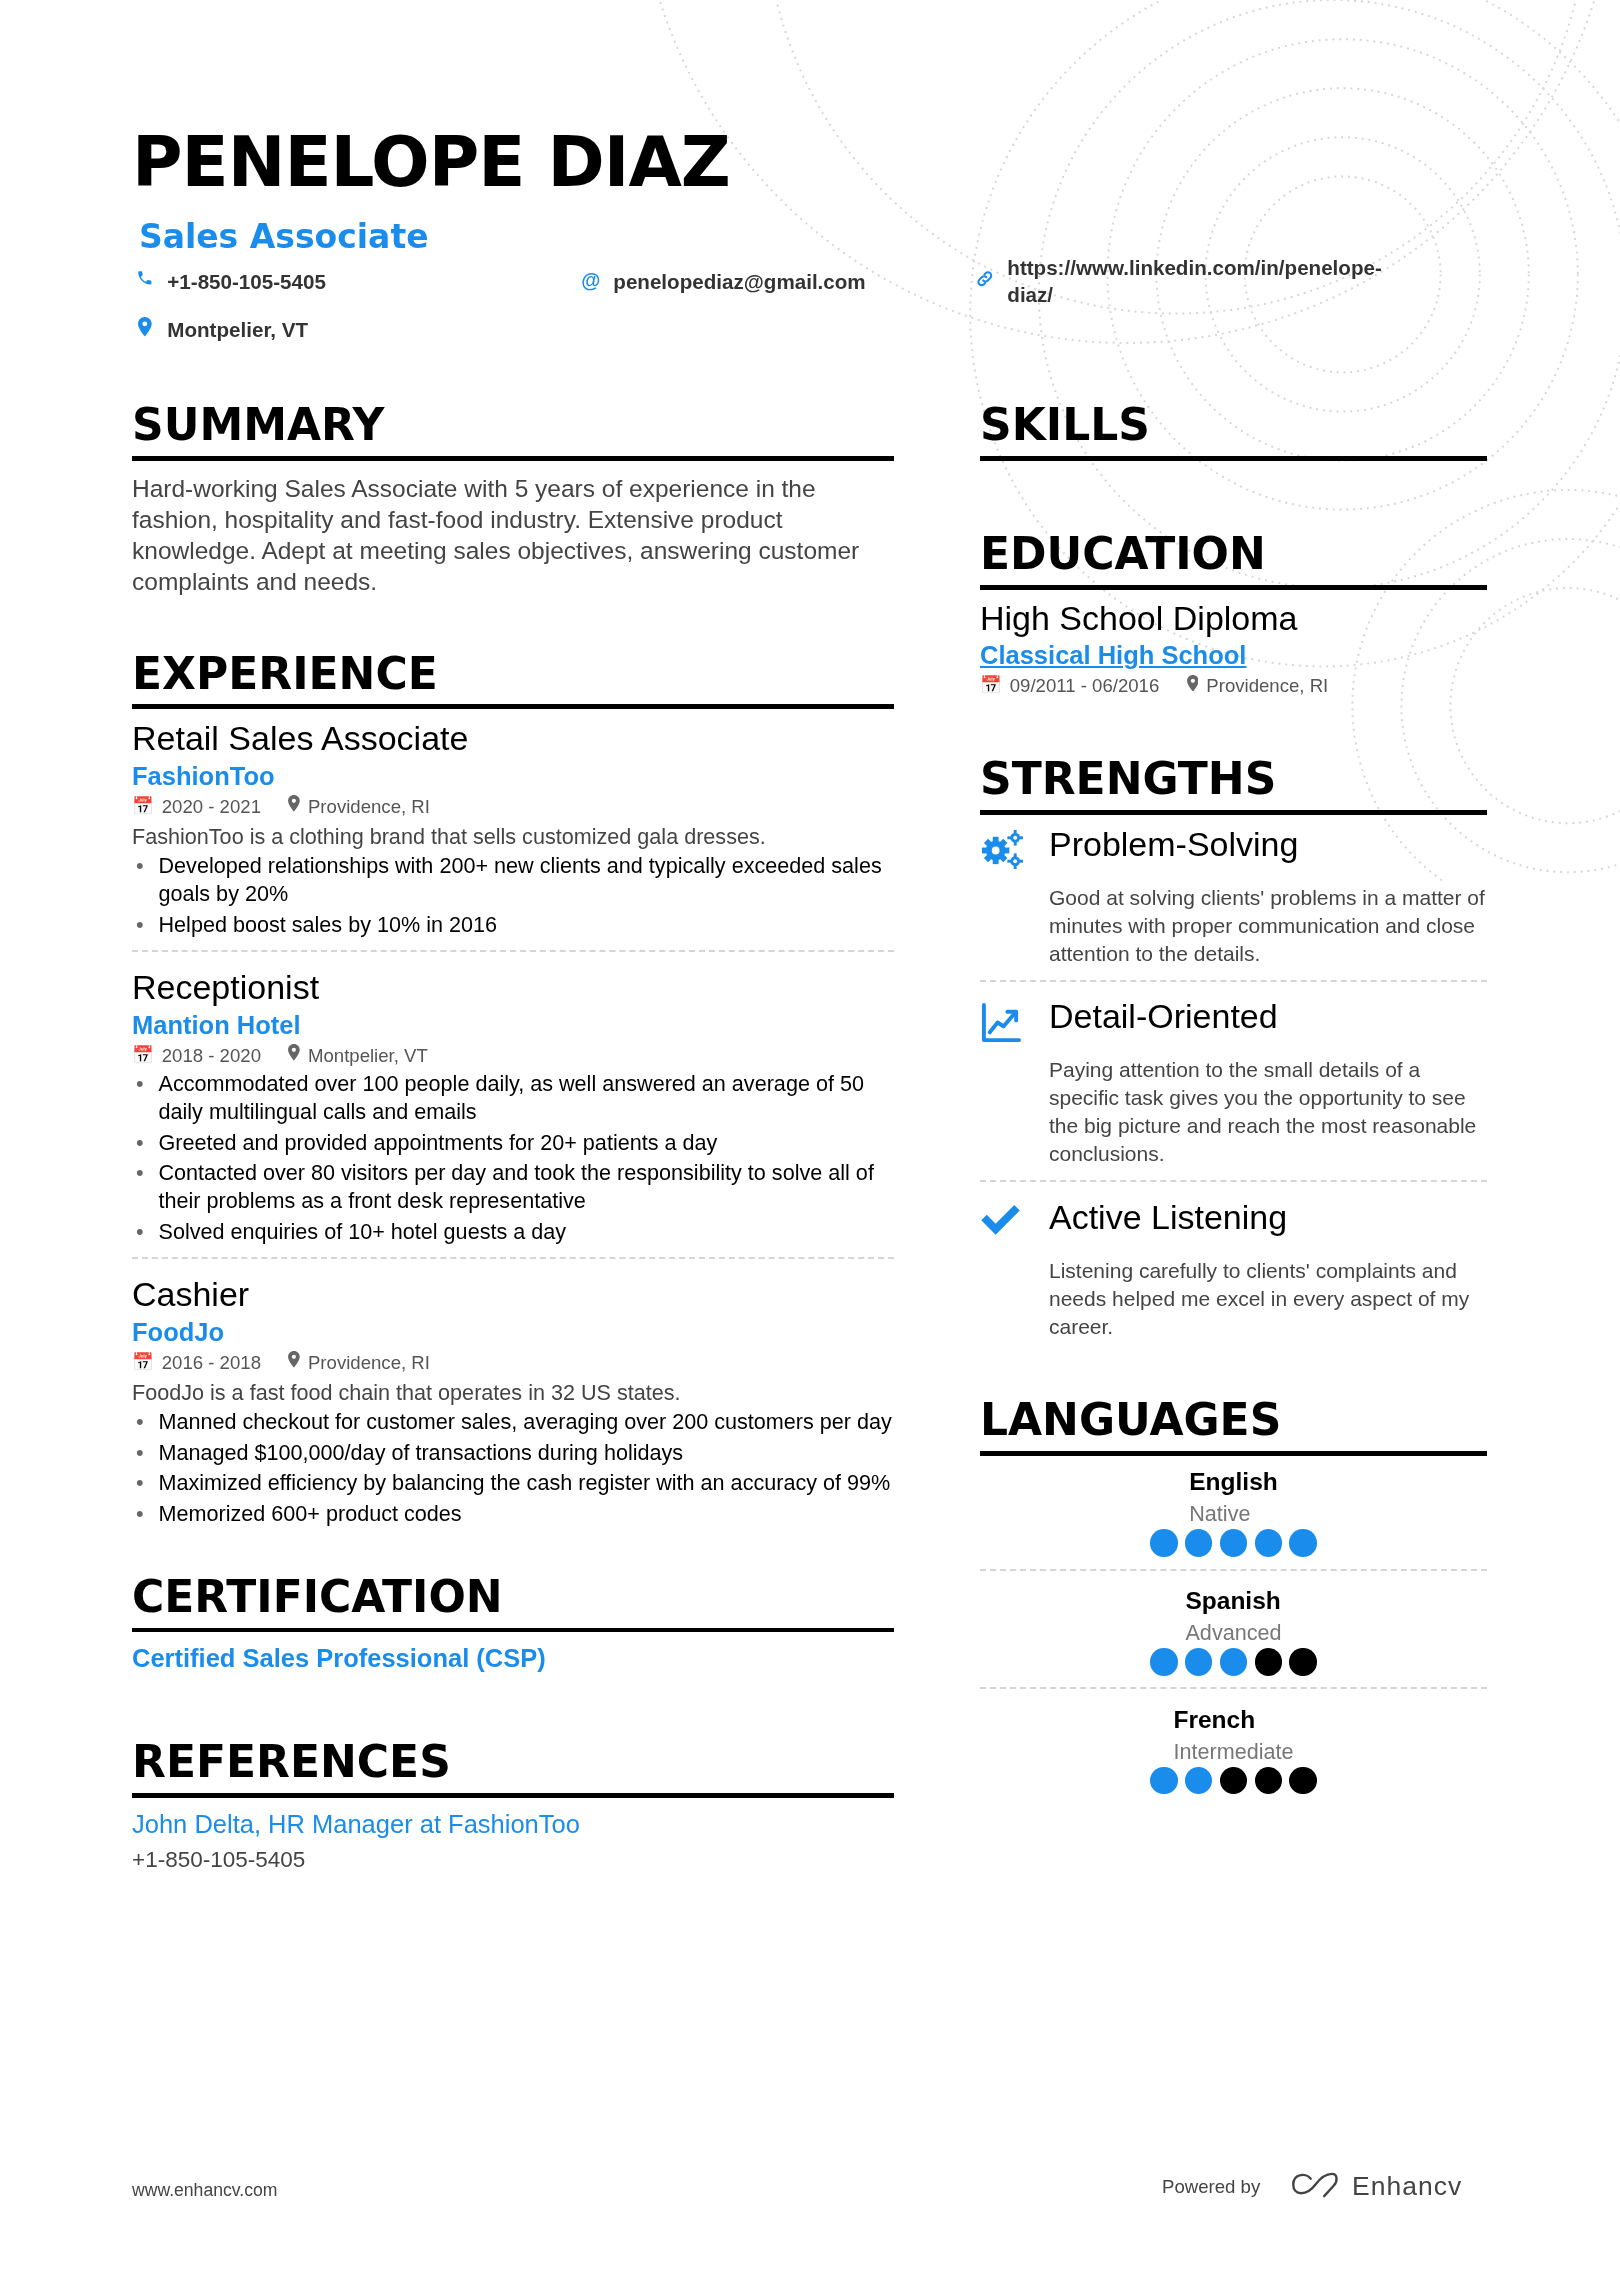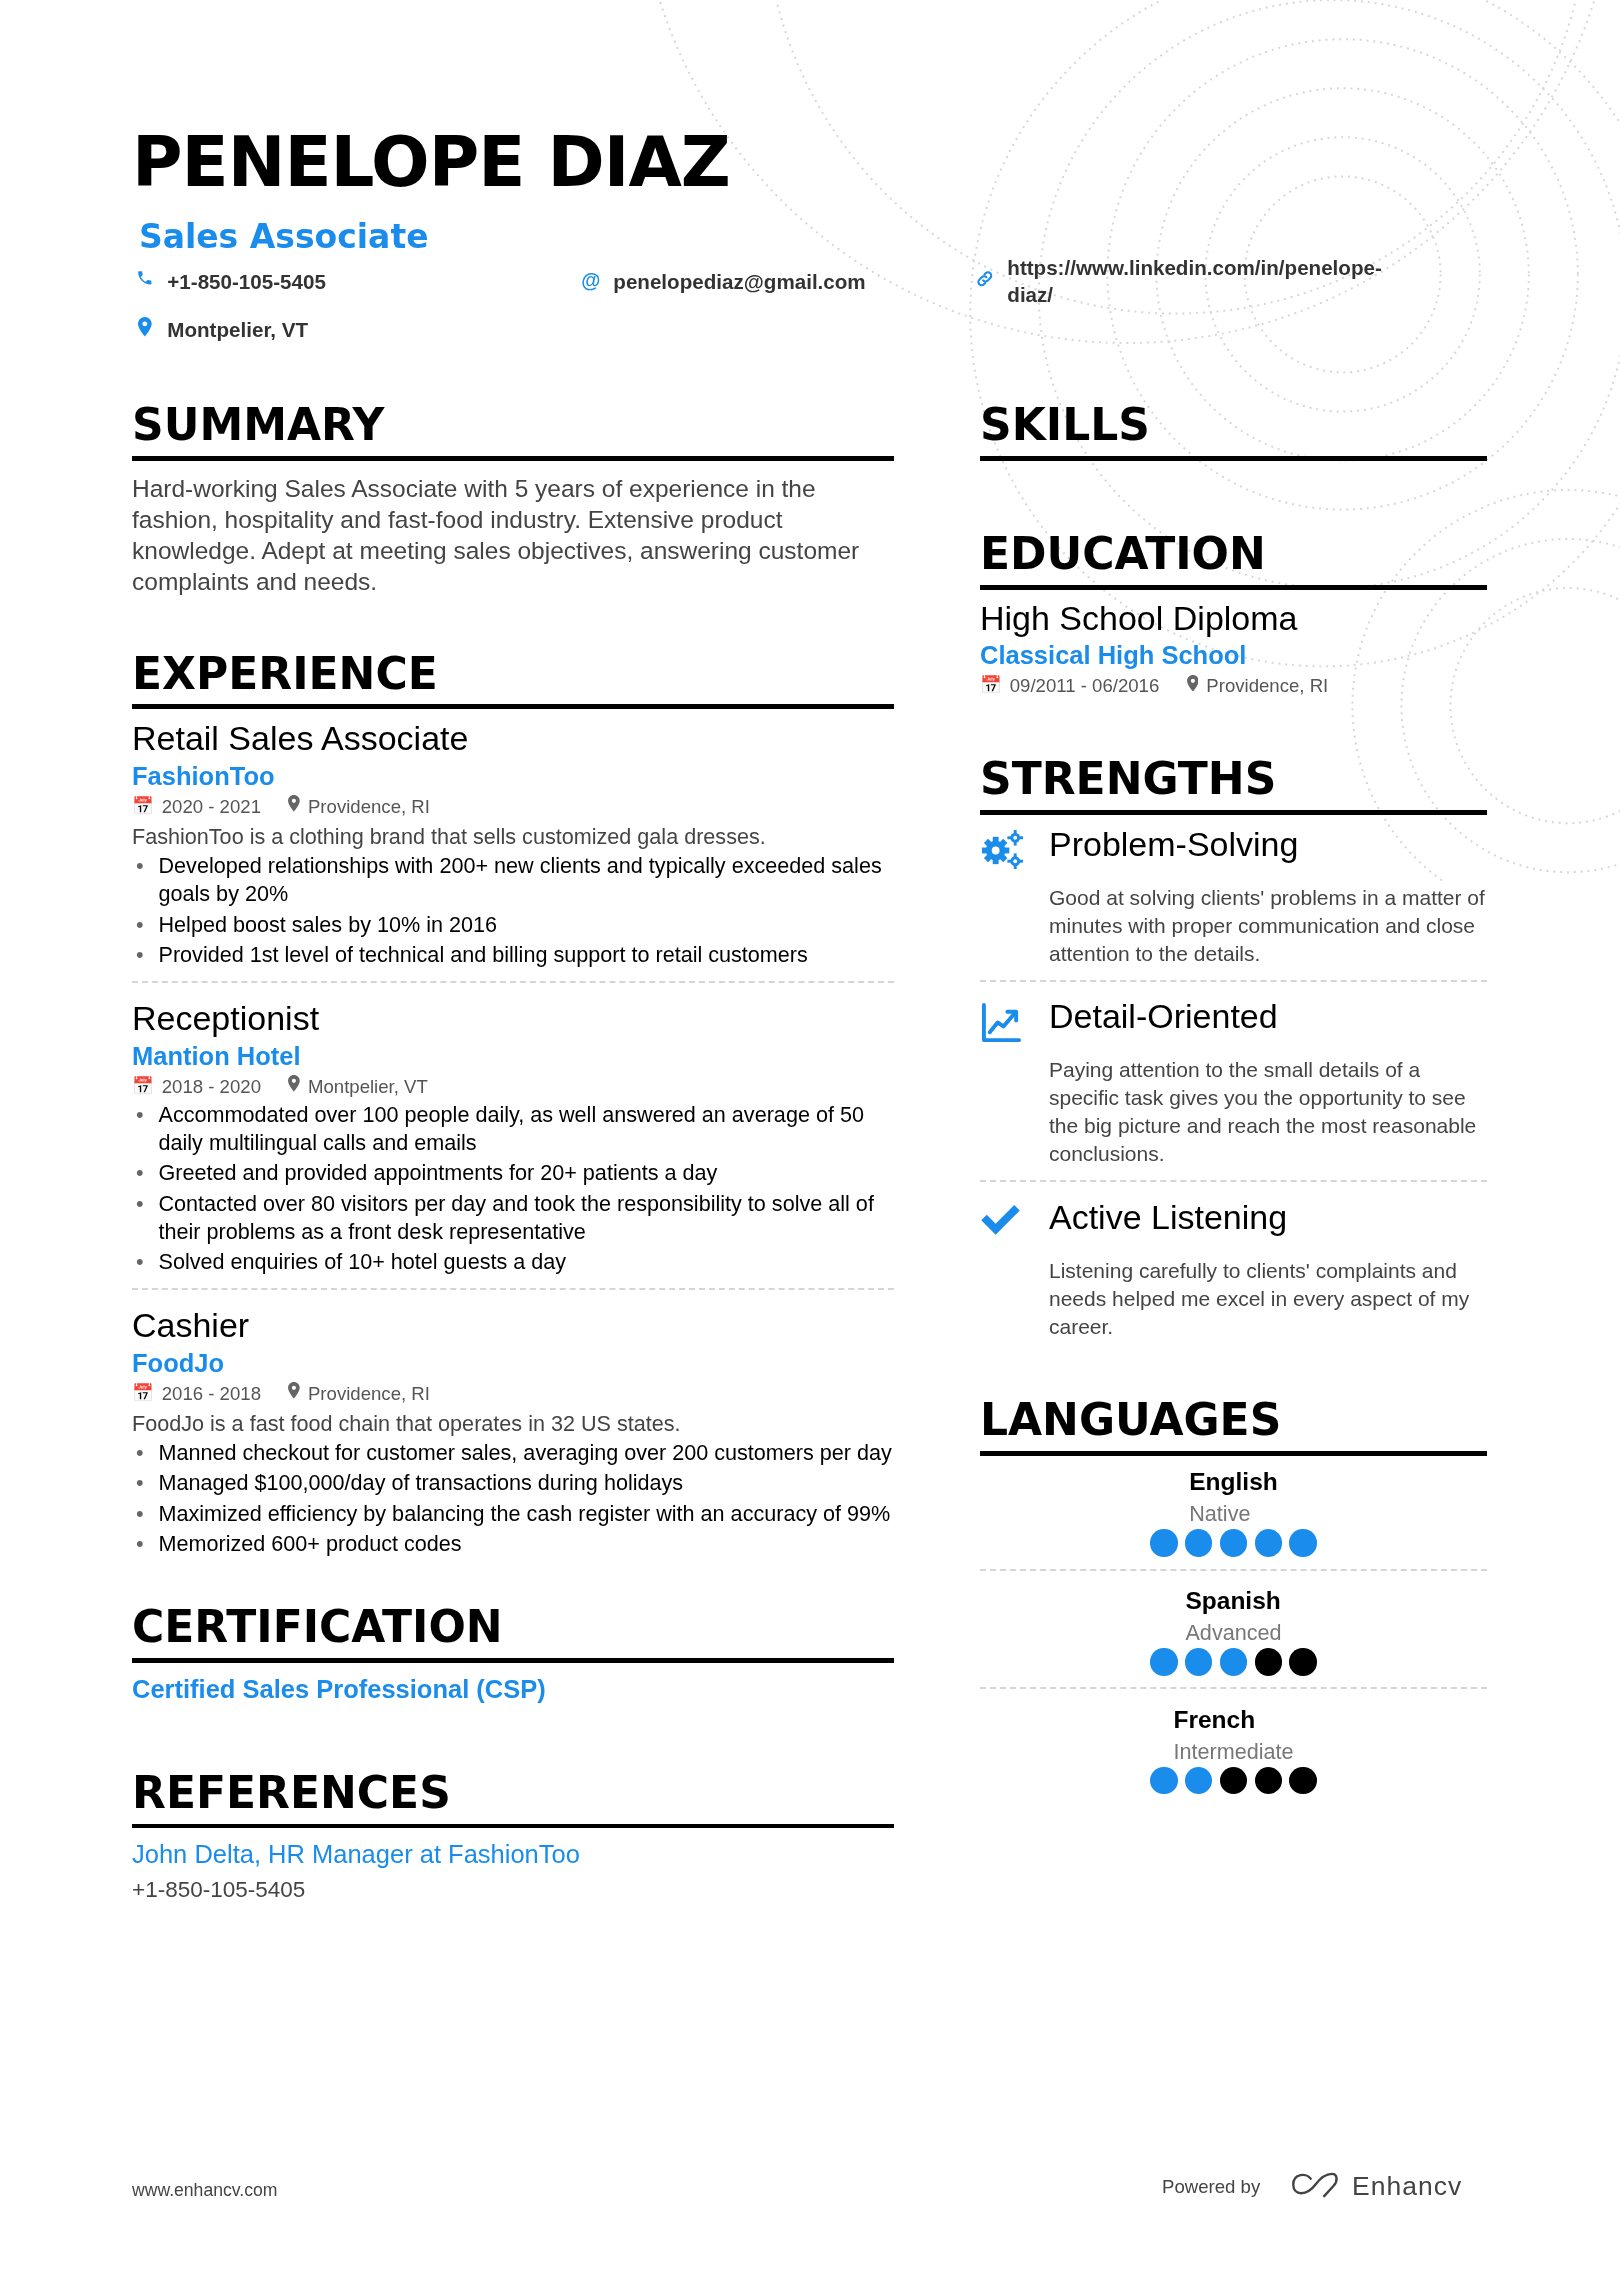--- a/index.html
+++ b/index.html
@@ -37,21 +37,21 @@
   .dash-sep { border-top: 2px dashed #d5d5d5; margin: 11.8px 0 13.7px 0; }
 
   .cert-text { font-size: 25.5px; font-weight: 700; color: #1a8cec; line-height: 33px; }
   .ref-name { font-size: 25.5px; font-weight: 400; color: #1a8cec; line-height: 33px; }
   .ref-phone { font-size: 22.5px; color: #444; line-height: 37px; }
 
   .skills { display: flex; flex-wrap: wrap; column-gap: 19.6px; row-gap: 9.8px; }
   .skill { font-size: 23.5px; font-weight: 700; color: #333; padding: 7.8px 14.7px 9.8px 14.7px; border-bottom: 2px solid #b0b0b0; line-height: 37px; }
 
   .edu-degree { font-size: 34px; color: #000; line-height: 43px; }
-  .edu-school { font-size: 25.5px; font-weight: 700; color: #1a8cec; line-height: 31px; }
+  .edu-school { font-size: 25.5px; font-weight: 700; color: #1a8cec; line-height: 31px; text-decoration: underline; }
 
   .strength { display: flex; }
   .strength .sic { width: 69px; padding-top: 5.9px; color: #1a8cec; }
   .strength .sbody { flex: 1; }
   .strength .stitle { font-size: 34px; color: #000; line-height: 43px; }
   .strength .sdesc { font-size: 21px; color: #444; line-height: 28px; margin-top: 18px; }
 
   .lang { display: flex; justify-content: space-between; align-items: center; padding: 3.9px 0; flex-direction: column; }
   .lang .lname { font-size: 24.5px; font-weight: 700; color: #000; line-height: 33px; }
   .lang .llevel { font-size: 21.6px; color: #777; line-height: 31px; }
@@ -148,21 +148,20 @@
           <svg width="11.8" height="16.7" viewBox="0 0 14 20">
               <path fill="#666" d="M7 0C3.1 0 0 3.1 0 7c0 5 7 13 7 13s7-8 7-13c0-3.9-3.1-7-7-7zm0 9.5A2.5 2.5 0 1 1 7 4.5a2.5 2.5 0 0 1 0 5z"></path>
             </svg>
         </span>
         <span>Providence, RI</span>
       </div>
       <div class="exp-desc">FashionToo is a clothing brand that sells customized gala dresses.</div>
       <ul class="bullets">
         <li>Developed relationships with 200+ new clients and typically exceeded sales goals by 20%</li>
         <li>Helped boost sales by 10% in 2016</li>
-        <li>Provided 1st level of technical and billing support to retail customers</li>
       </ul>
     </div>
     <div class="dash-sep"></div>
 
     <div class="exp-item">
       <div class="exp-role">Receptionist</div>
       <div class="exp-company">Mantion Hotel</div>
       <div class="meta">
         <span class="mi">📅</span>
         <span>2018 - 2020</span>

